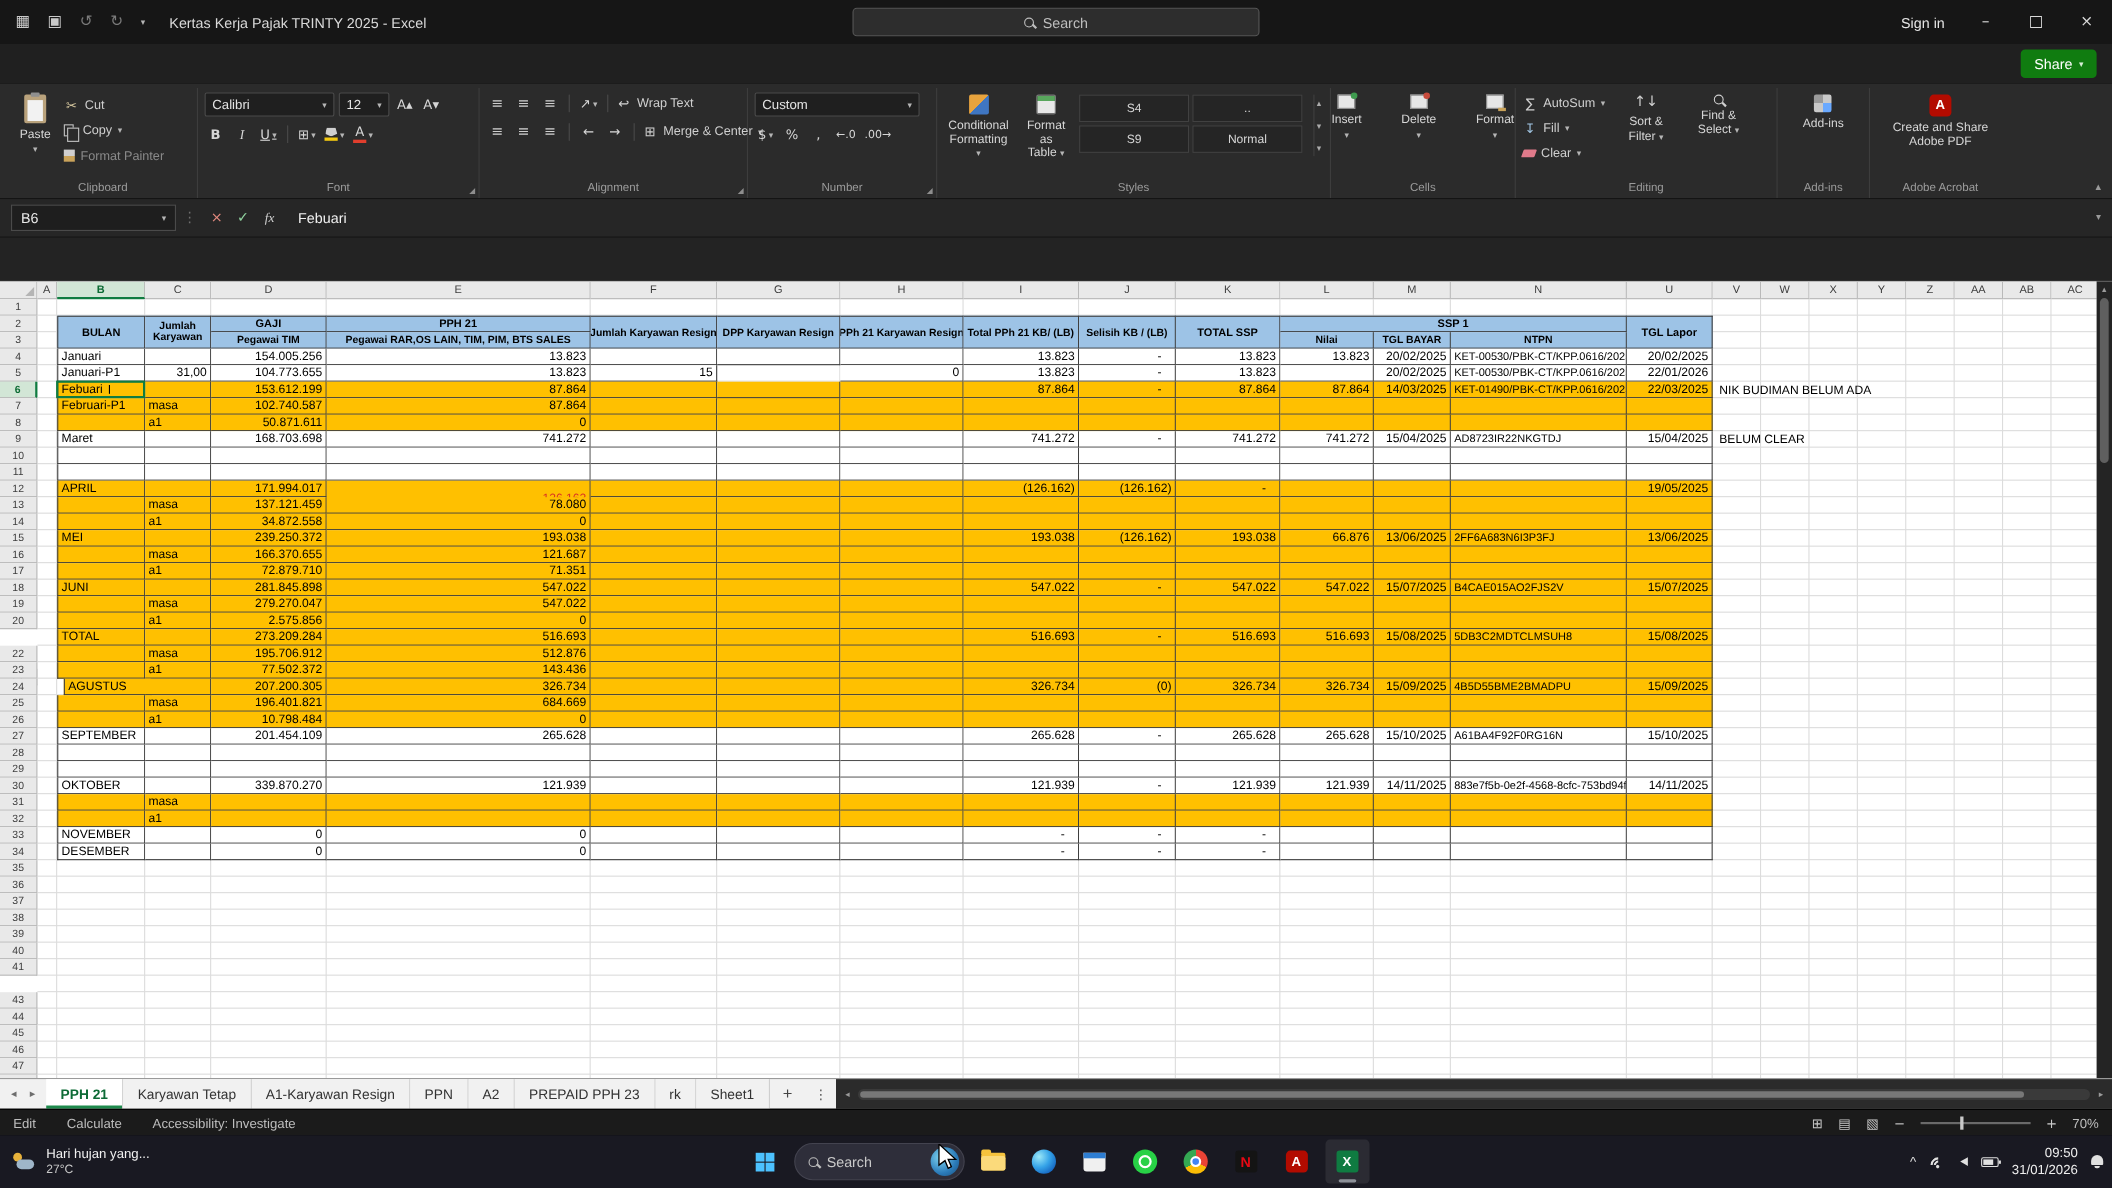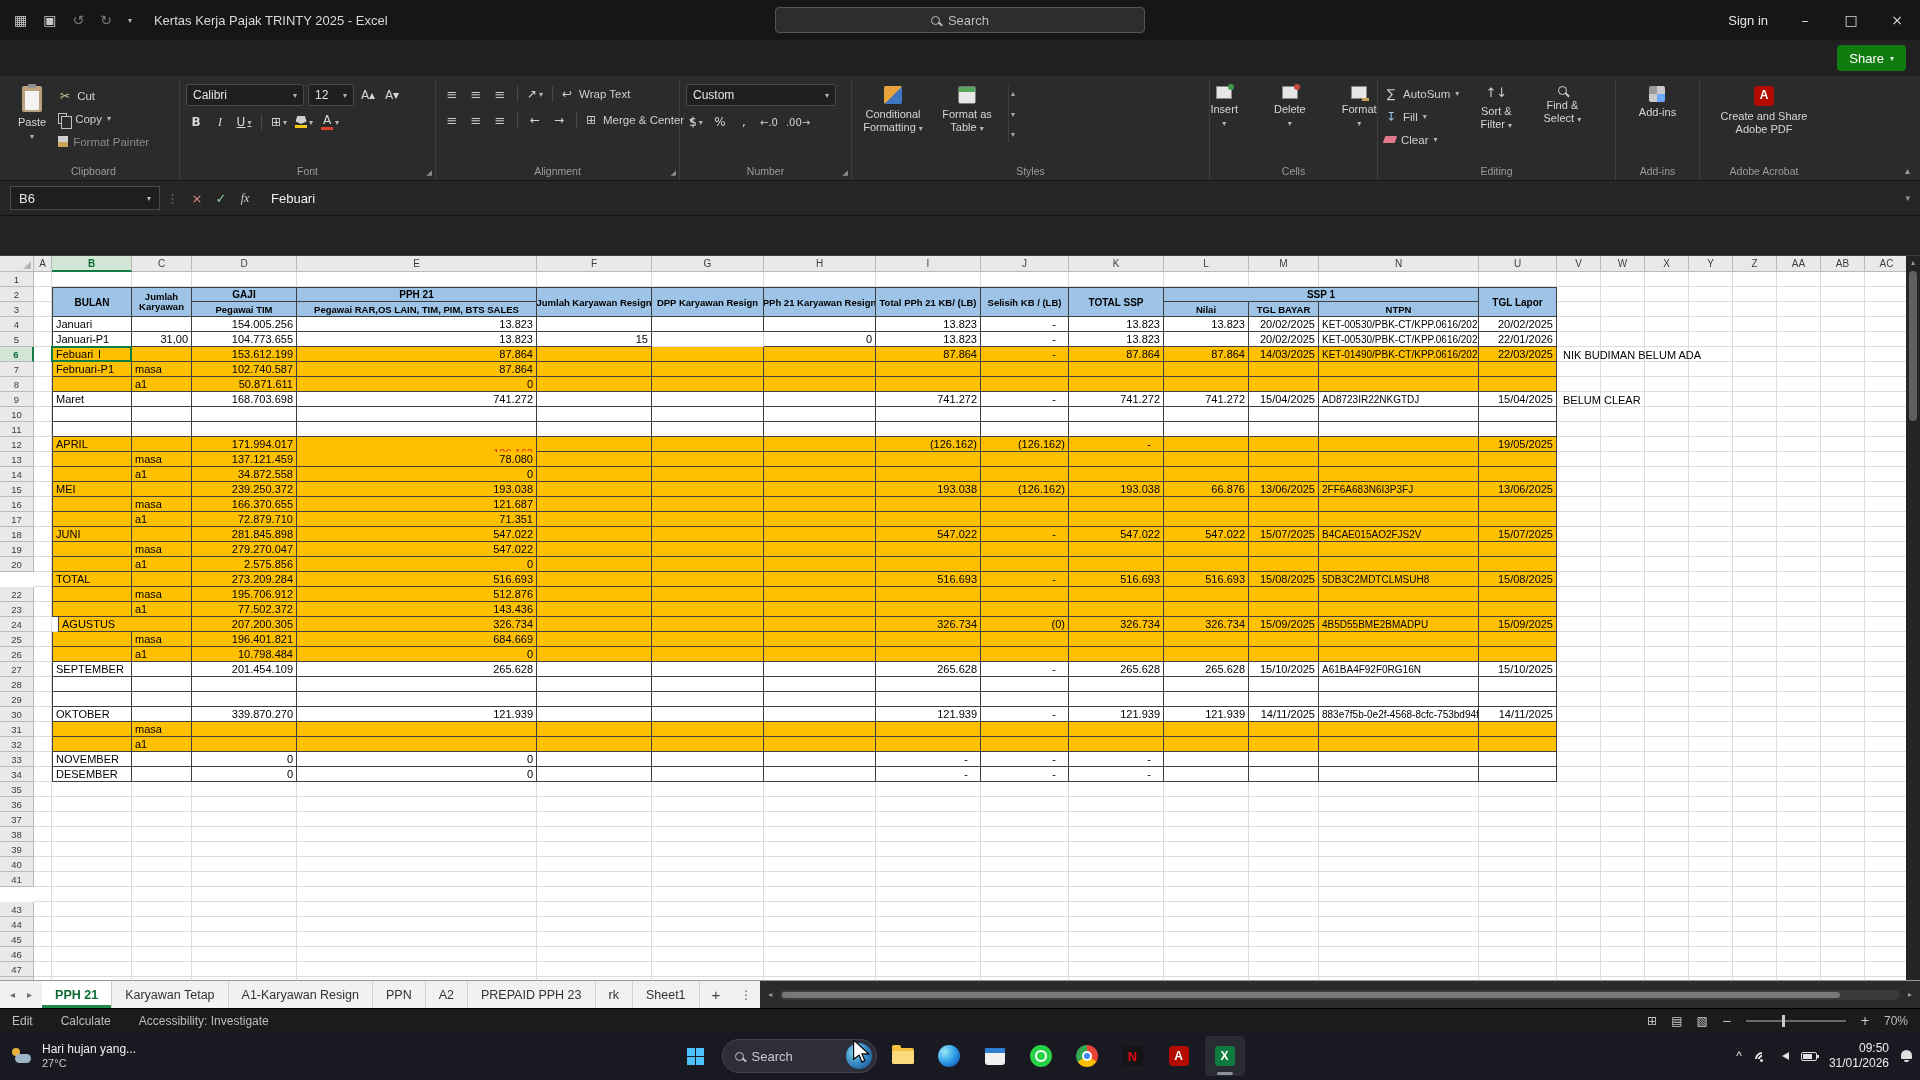--- a/index.html
+++ b/index.html
@@ -361,20 +361,26 @@
     <div class="rgroup" style="width:358px">
       <div class="rbody">
         <div class="bigbtn" style="width:70px">
           <span class="cf-ic"></span>
           <span><span>Conditional Formatting</span> <span class="chev">▾</span></span>
         </div>
         <div class="bigbtn" style="width:62px">
           <span class="ft-ic"></span>
           <span><span>Format as Table</span> <span class="chev">▾</span></span>
         </div>
+        <div id="style-gallery">
+            <div class="gcell">S4</div>
+            <div class="gcell">..</div>
+            <div class="gcell">S9</div>
+            <div class="gcell">Normal</div>
+          </div>
         <div class="garrows">
           <span>▴</span>
             <span>▾</span>
             <span>▾</span>
         </div>
       </div>
       <div class="glabel">Styles</div>
     </div>
 
     <div class="rgroup" style="width:168px">

